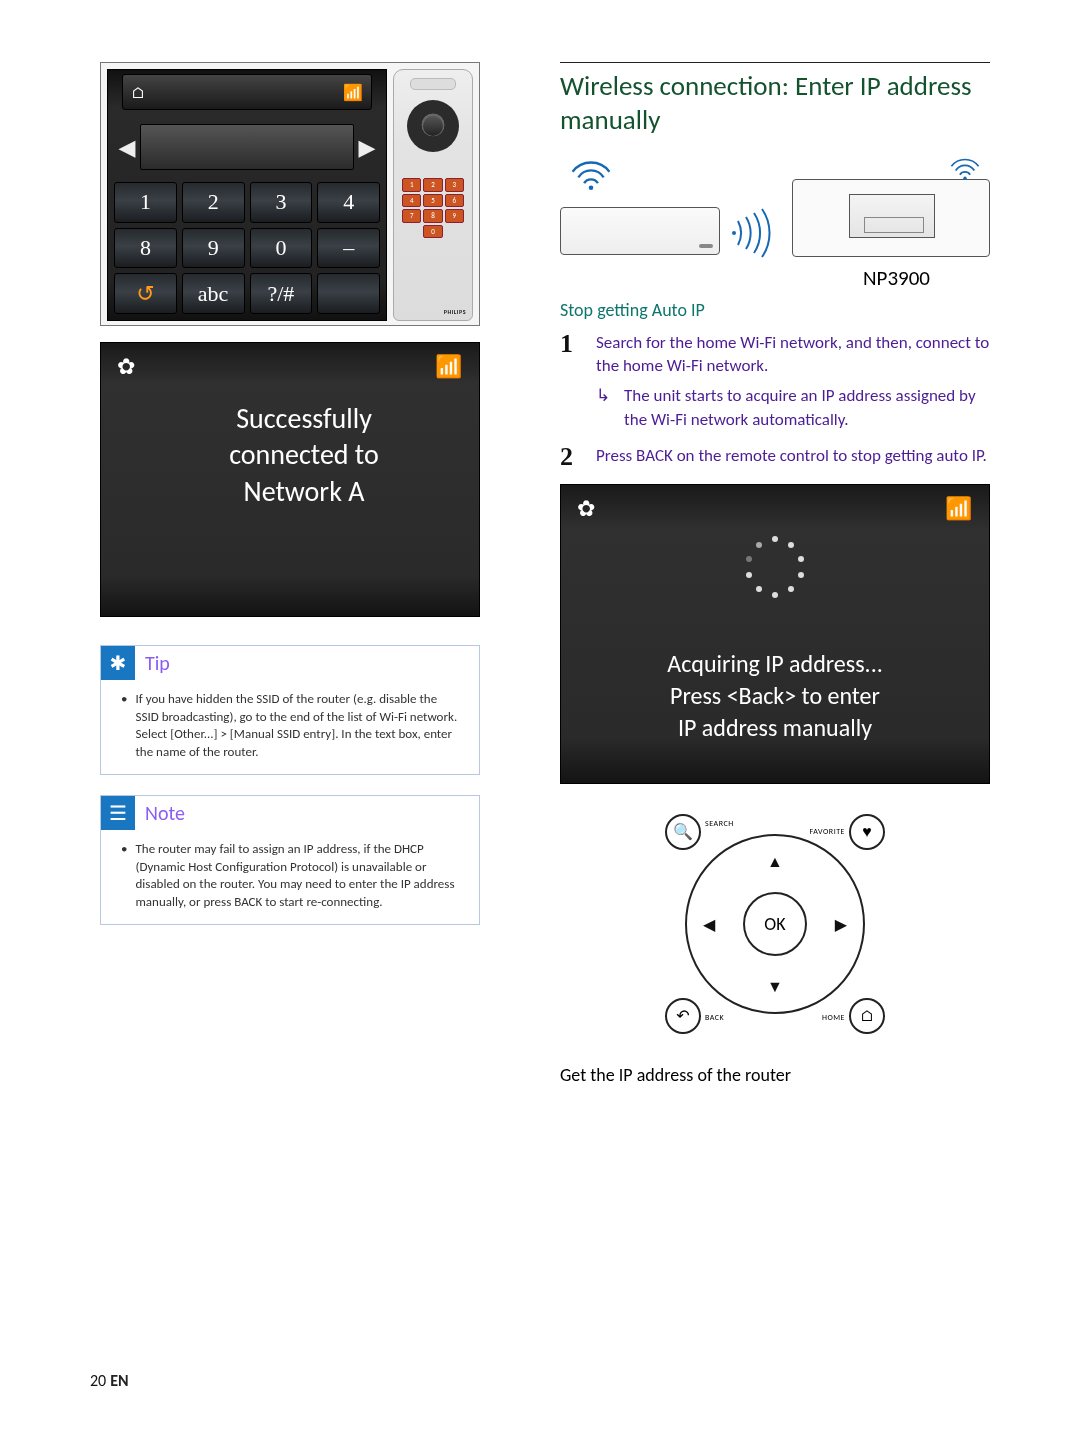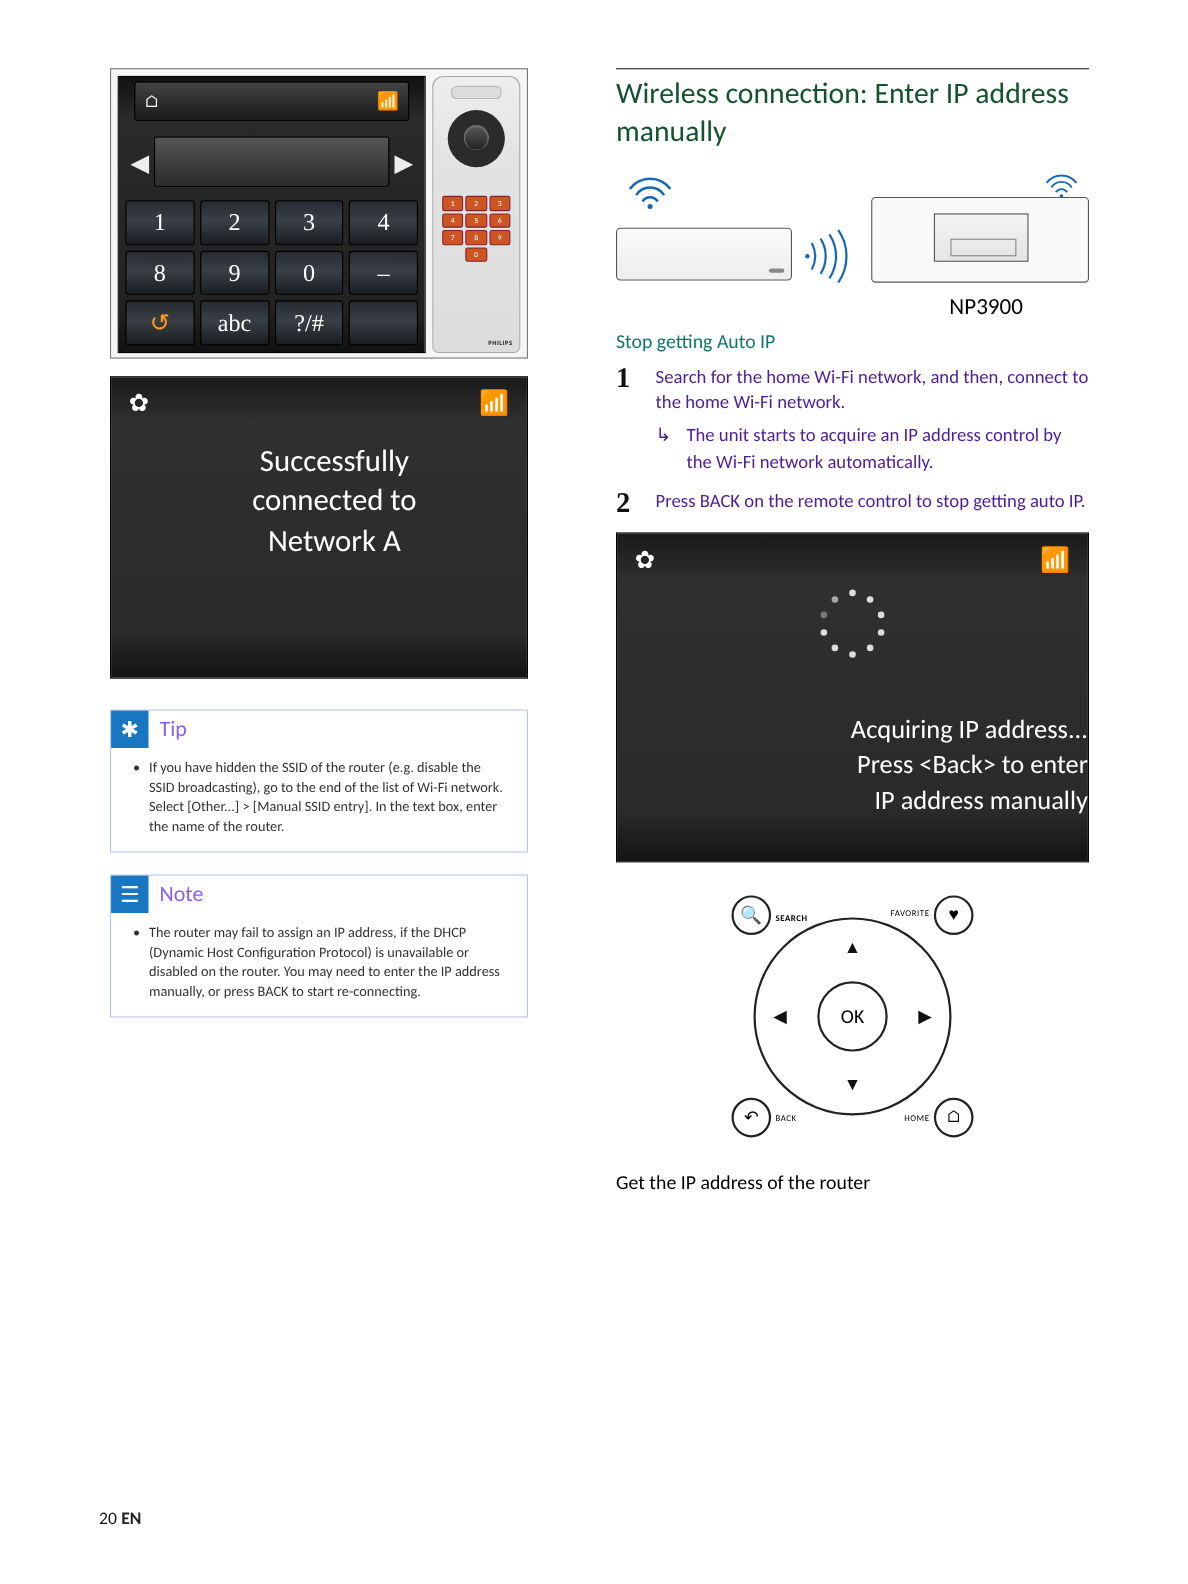--- a/index.html
+++ b/index.html
@@ -148,21 +148,21 @@
   ol.steps .num { font-family: Georgia, serif; font-size: 26px; font-weight: 700; color: #111; width: 22px; flex: none; line-height: 1; }
   ol.steps .txt { font-size: 17px; line-height: 1.4; color: #4c1d95; }
   .subbullet { display: flex; gap: 10px; margin-top: 6px; }
   .subbullet .arrow { flex: none; width: 18px; }
   
   .lcd-screen.acq .spinner {
     position: absolute; top: 46px; left: 50%; transform: translateX(-50%);
     width: 72px; height: 72px;
   }
   .lcd-screen.acq .spinner svg { display: block; }
-  .lcd-screen.acq .lcd-msg2 { position: absolute; bottom: 38px; left: 0; right: 0; text-align: right; font-size: 24px; line-height: 1.35; }
+  .lcd-screen.acq .lcd-msg2 { position: absolute; bottom: 38px; left: 0; right: 0; text-align: center; font-size: 24px; line-height: 1.35; }
   
   .nav-illo { width: 220px; height: 220px; margin: 30px auto 0 auto; position: relative; }
   .nav-ring { position: absolute; inset: 20px; border: 2px solid #222; border-radius: 50%; }
   .nav-ok {
     position: absolute; left: 50%; top: 50%; transform: translate(-50%,-50%);
     width: 64px; height: 64px; border: 2px solid #222; border-radius: 50%;
     display: flex; align-items: center; justify-content: center; font-size: 18px; font-weight: 400;
   }
   .nav-tri { position: absolute; font-size: 16px; color: #111; }
   .nav-corner {
@@ -307,21 +307,21 @@
 
     <div class="subhead">Stop getting Auto IP</div>
 
     <ol class="steps">
       <li>
         <div class="num">1</div>
         <div class="txt">
           <span>Search for the home Wi-Fi network, and then, connect to the home Wi-Fi network.</span>
           <div class="subbullet">
             <span class="arrow">↳</span>
-            <span>The unit starts to acquire an IP address control by the Wi-Fi network automatically.</span>
+            <span>The unit starts to acquire an IP address assigned by the Wi-Fi network automatically.</span>
           </div>
         </div>
       </li>
       <li>
         <div class="num">2</div>
         <div class="txt">
           <span>Press </span><b>BACK</b><span> on the remote control to stop getting auto IP.</span>
         </div>
       </li>
     </ol>
@@ -355,21 +355,21 @@
     </div>
 
     <div class="nav-illo">
       <div class="nav-ring"></div>
       <div class="nav-ok">OK</div>
       <div class="nav-tri" style="left:50%; top:38px; transform:translateX(-50%);">▲</div>
       <div class="nav-tri" style="left:50%; bottom:38px; transform:translateX(-50%);">▼</div>
       <div class="nav-tri" style="left:38px; top:50%; transform:translateY(-50%);">◀</div>
       <div class="nav-tri" style="right:38px; top:50%; transform:translateY(-50%);">▶</div>
       <div class="nav-corner" style="left:0; top:0;">🔍</div>
-      <div class="nav-label" style="left:40px; top:16px;font-weight:bold;">SEARCH</div>
+      <div class="nav-label" style="left:40px; top:4px;">SEARCH</div>
       <div class="nav-corner" style="right:0; top:0;">♥</div>
       <div class="nav-label" style="right:40px; top:12px;">FAVORITE</div>
       <div class="nav-corner" style="left:0; bottom:0;">↶</div>
       <div class="nav-label" style="left:40px; bottom:12px;">BACK</div>
       <div class="nav-corner" style="right:0; bottom:0;">⌂</div>
       <div class="nav-label" style="right:40px; bottom:12px;">HOME</div>
     </div>
 
     <div class="section-sub">Get the IP address of the router</div>
   </div>

